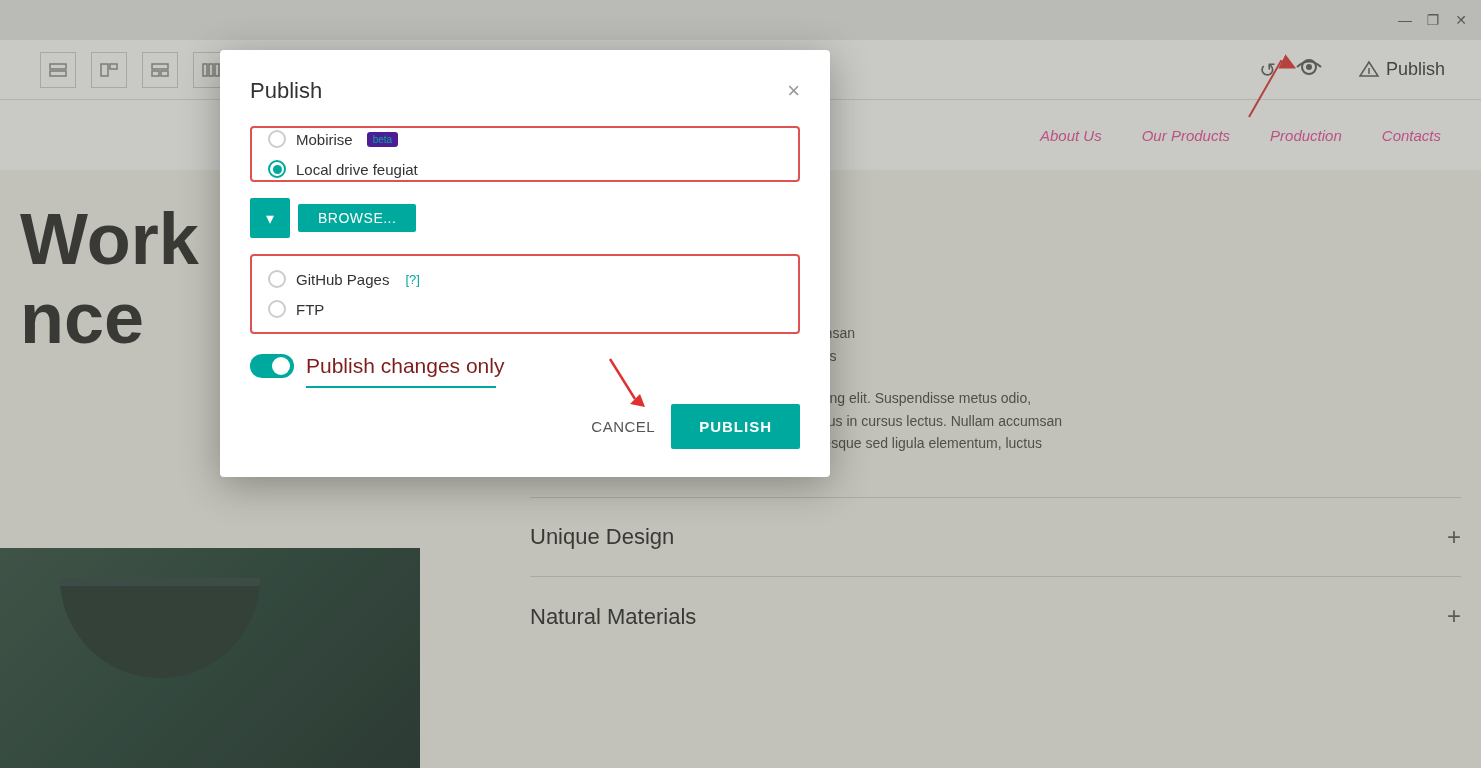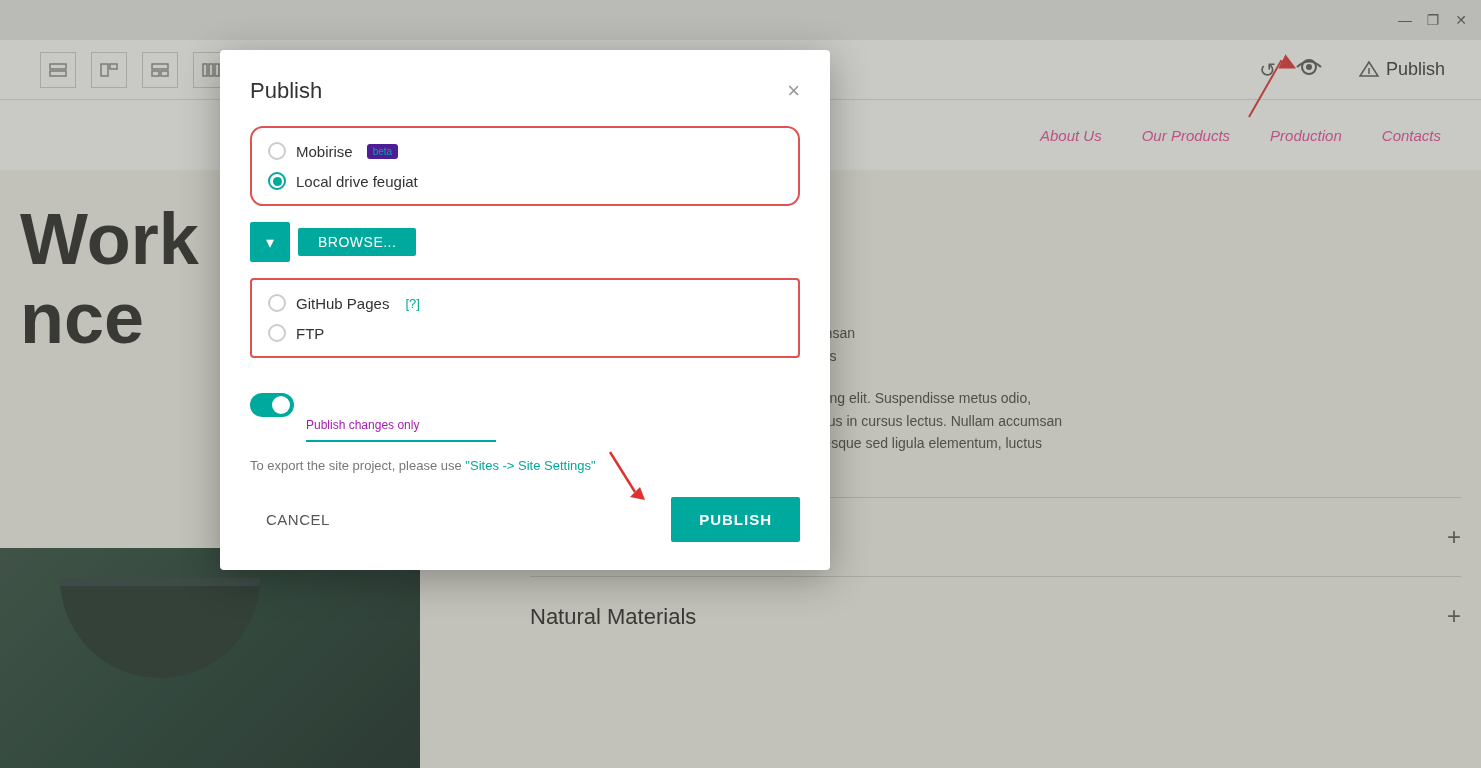--- a/index.html
+++ b/index.html
@@ -197,22 +197,22 @@
       font-size: 22px;
       color: #999;
       background: none;
       border: none;
       line-height: 1;
     }
 
     
     .radio-group-box {
       border: 2px solid #e05252;
-      border-radius: 13px;
-      padding: 14px 16px;
+      border-radius: 4px;
+      padding: 2px 16px;
       margin-bottom: 16px;
     }
     .radio-option {
       display: flex;
       align-items: center;
       gap: 10px;
       margin-bottom: 12px;
       cursor: pointer;
     }
     .radio-option:last-child { margin-bottom: 0; }
@@ -311,23 +311,22 @@
       flex-shrink: 0;
     }
     .toggle-knob {
       position: absolute;
       top: 3px; left: 22px;
       width: 18px; height: 18px;
       background: #fff;
       border-radius: 50%;
     }
     .toggle-label {
-      font-size: 12px;
-      color: #a21caf;
-      margin-top: 40px;
+      font-size: 21px;
+      color: #7f1d1d;
     }
     .toggle-underline {
       width: 190px;
       height: 2px;
       background: #00a99d;
       margin-bottom: 16px;
       margin-left: 56px;
     }
 
     
@@ -337,23 +336,22 @@
       margin-bottom: 24px;
     }
     .export-link {
       color: #00a99d;
       cursor: pointer;
     }
 
     
     .dialog-footer {
       display: flex;
-      justify-content: space-between;
-      align-items: center;
-      gap: 16px;
+      justify-content: flex-end;
+      align-items: center;
       position: relative;
     }
     .cancel-btn {
       background: none;
       border: none;
       cursor: pointer;
       font-size: 15px;
       font-weight: 500;
       color: #555;
       letter-spacing: 0.5px;
@@ -519,23 +517,20 @@
   </div>
 
   <div class="toggle-row">
     <div class="toggle-switch">
       <div class="toggle-knob"></div>
     </div>
     <span class="toggle-label">Publish changes only</span>
   </div>
   <div class="toggle-underline"></div>
 
-  <div class="export-note">
-    <span>To export the site project, please use </span><span class="export-link">"Sites -&gt; Site Settings"</span>
-  </div>
 
   <div class="dialog-footer">
 
     <div class="dialog-arrow">
       <svg width="80" height="65" viewBox="0 0 80 65">
         <path d="M 30 10 L 55 50" stroke="#e03030" stroke-width="2.5" fill="none"></path>
         <polygon points="50,55 60,45 65,58" fill="#e03030"></polygon>
       </svg>
     </div>
     <button class="cancel-btn">CANCEL</button>

